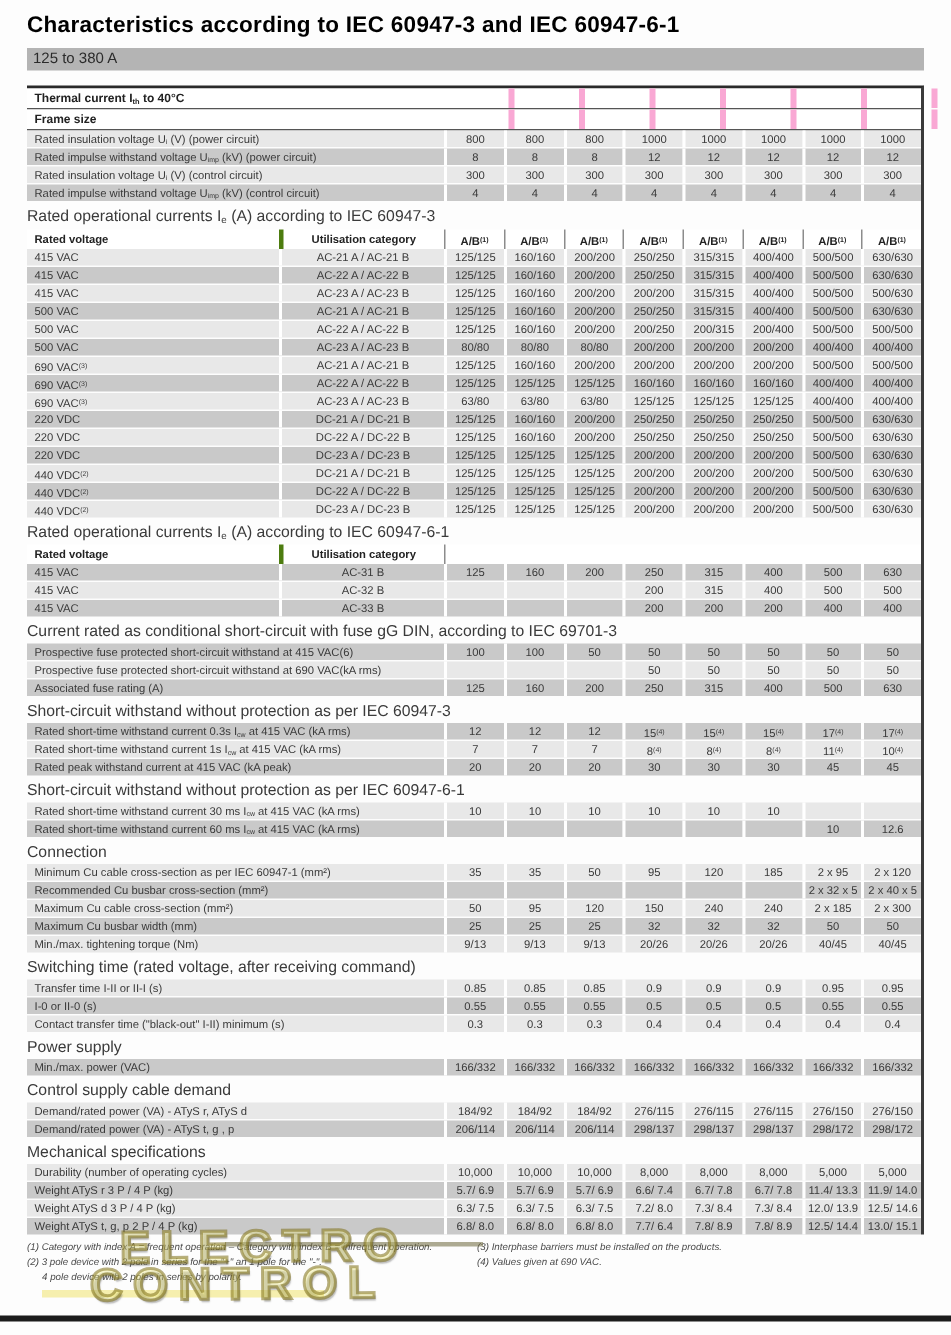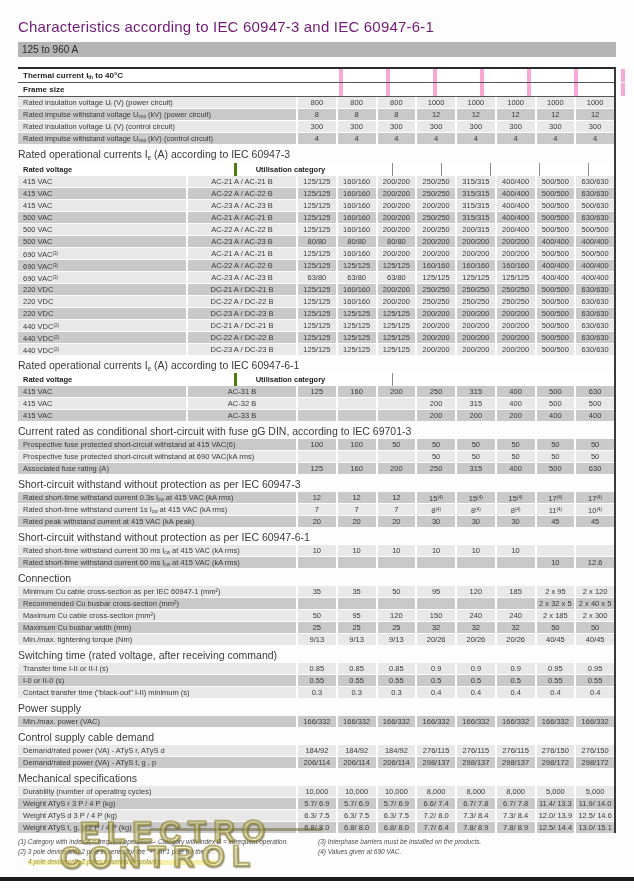--- a/index.html
+++ b/index.html
@@ -2,37 +2,37 @@
 <html><head>
 <meta charset="utf-8">
 <style>
   html,body{margin:0;padding:0;}
   body{
     width:634px;height:890px;background:#fdfdfd;position:relative;overflow:hidden;
     font-family:"Liberation Sans","DejaVu Sans",sans-serif;color:#3a3a3a;
     -webkit-font-smoothing:antialiased;
   }
   .page{padding:6px 18px 0 18px;}
-  .title{font-size:15px;font-weight:400;color:#701a75;margin:12px 0 7px 0;letter-spacing:.2px;}
+  .title{font-size:15px;font-weight:700;color:#000000;margin:2px 0 7px 0;letter-spacing:.2px;}
   .range-bar{background:#b4b4b4;color:#2b2b2b;font-size:10px;height:15px;line-height:15px;padding-left:4px;margin-bottom:10px;}
   .twrap{border-top:2px solid #2a2a2a;border-right:2px solid #3a3a3a;padding-top:0;}
   .section-title{font-size:10.5px;color:#3a3a3a;margin:4px 0 2px 0;}
   .trow{display:grid;grid-template-columns:168px 110px repeat(8,1fr);align-items:stretch;margin-bottom:1px;}
   .zebra{height:11px;line-height:11px;font-size:7.5px;}
   .light{--bg:#e8e8e8;}
   .dark{--bg:#c9c9c9;}
   .zebra .lbl,.zebra .cat,.zebra .val{background:var(--bg);}
   .lbl{padding-left:5px;text-align:left;white-space:nowrap;overflow:hidden;}
   .span2{grid-column:1 / span 2;}
   .cat,.val{text-align:center;white-space:nowrap;overflow:hidden;}
   .zebra .cat{border-left:2px solid #fff;}
   .zebra .val{border-left:2px solid #fff;}
   .thead-row{height:13px;line-height:13px;font-size:8px;font-weight:bold;color:#222;background:#fff;border-bottom:1px solid #555;margin-bottom:0;}
   .thead-row .val{border-left:4px solid #f9a8d4;margin-left:43px;}
-  .chead{height:13px;line-height:13px;font-size:7.5px;font-weight:bold;color:#222;background:#fff;margin-bottom:0;gap:48px;}
+  .chead{height:13px;line-height:13px;font-size:7.5px;font-weight:bold;color:#222;background:#fff;margin-bottom:0;}
   .chead .cat{border-left:3px solid #4d7c0f;}
   .chead .val{border-left:1px solid #8c8c8c;}
   .chead .valspan{grid-column:3 / span 8;border-left:1px solid #8c8c8c;}
   sub{font-size:.62em;vertical-align:-0.25em;}
   sup{font-size:.62em;vertical-align:.45em;}
   .footnotes{display:flex;font-size:6.5px;font-style:italic;color:#4a4a4a;margin-top:4px;line-height:1.55;}
   .fn-left{width:300px;white-space:nowrap;}
   .fn-right{flex:1;white-space:nowrap;}
   .fn-line.indent{padding-left:10px;}
   .bottom-band{position:absolute;left:0;top:877px;width:634px;height:4px;background:#1c1c1c;}
@@ -48,21 +48,21 @@
   #wm2{left:60px;top:840px;}
   .hl{position:absolute;z-index:4;pointer-events:none;}
   #hl1{left:150px;top:828px;width:172px;height:3px;background:rgba(108,102,58,0.55);}
   #hl2{left:28px;top:860px;width:188px;height:5px;background:rgba(240,228,110,0.55);}
 </style>
 </head>
 <body>
 
 <div class="page">
   <div class="title">Characteristics according to IEC 60947-3 and IEC 60947-6-1</div>
-  <div class="range-bar">125 to 960 A</div>
+  <div class="range-bar">125 to 380 A</div>
   <div class="twrap" id="table-root">
       <div class="trow thead-row">
         <div class="lbl span2">Thermal current I<sub>th</sub> to 40°C</div>
         <div class="val">125 A</div>
         <div class="val">160 A</div>
         <div class="val">200 A</div>
         <div class="val">250 A</div>
         <div class="val">315 A</div>
         <div class="val">400 A</div>
         <div class="val">500 A</div>

